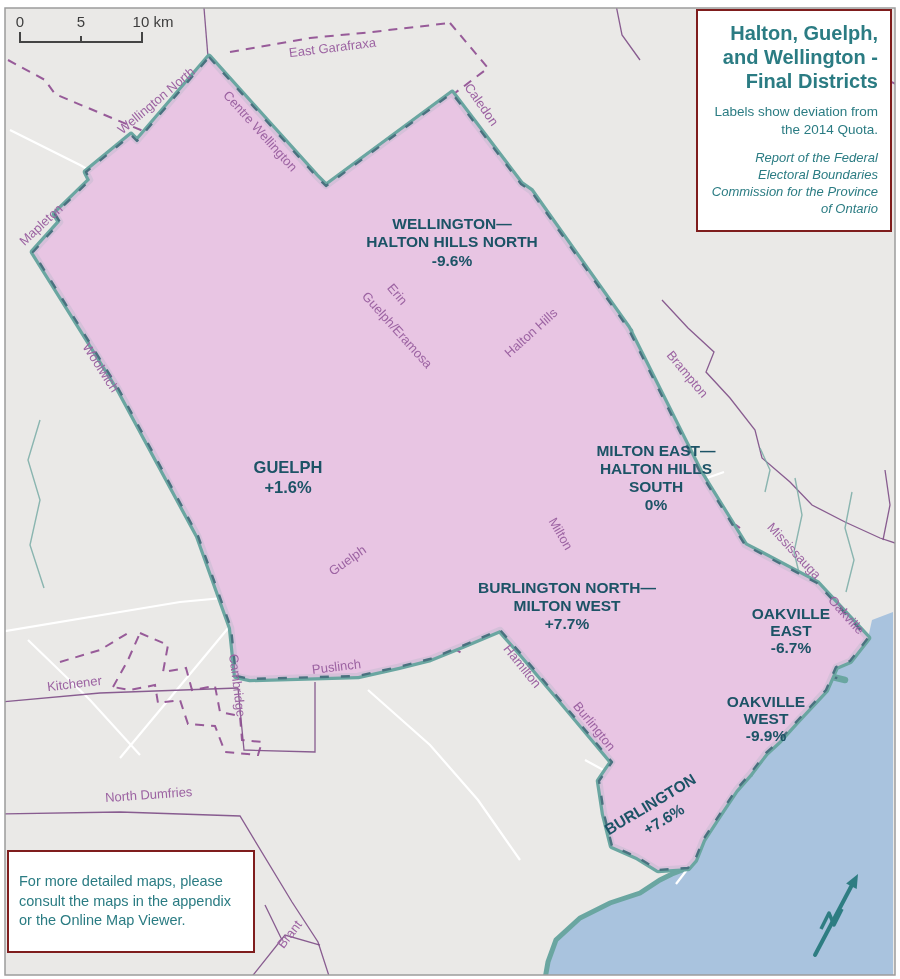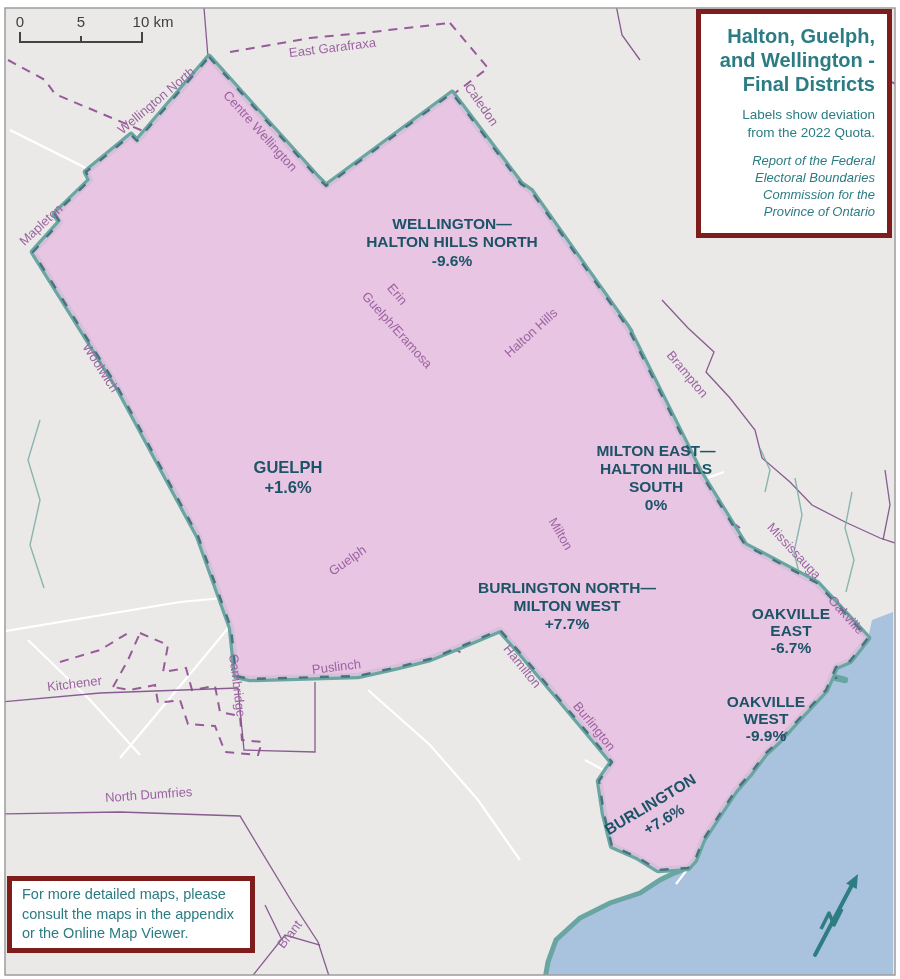--- a/index.html
+++ b/index.html
@@ -1,25 +1,25 @@
 <!DOCTYPE html>
 <html><head>
 <meta charset="utf-8">
 <style>
   html,body{margin:0;padding:0;background:#ffffff;}
   #stage{position:relative;width:900px;height:979px;overflow:hidden;
          font-family:"Liberation Sans",sans-serif;}
   #mapsvg{position:absolute;left:0;top:0;}
-  .overlay-box{position:absolute;background:#ffffff;border:5px solid #7f1d1d;
+  .overlay-box{position:absolute;background:#ffffff;border:2px solid #7f1d1d;
                color:#2b7c83;box-sizing:border-box;}
   #title-box{right:8px;top:9px;width:196px;padding:10px 12px 12px 12px;text-align:right;}
   #title-box .t1{font-size:20px;line-height:1.2;font-weight:bold;}
   #title-box .t2{font-size:13.5px;line-height:1.3;margin-top:10px;}
   #title-box .t3{font-size:13px;line-height:1.3;margin-top:12px;font-style:italic;}
-  #note-box{left:7px;bottom:26px;width:248px;padding:4px 10px;font-size:14.5px;line-height:1.35;}
+  #note-box{left:7px;bottom:26px;width:248px;padding:20px 10px;font-size:14.5px;line-height:1.35;}
   
   text{font-family:"Liberation Sans",sans-serif;}
   .dl{fill:#1c5366;font-weight:bold;font-size:15.5px;text-anchor:middle;}
   .dlg{font-size:16.5px;}
   .mun{fill:#9c63a2;font-size:13px;text-anchor:middle;}
   .scaletxt{fill:#3d3d3d;font-size:15px;text-anchor:middle;}
   .db-band{fill:none;stroke:#6aa6a1;stroke-width:6.5;stroke-linejoin:round;stroke-linecap:round;}
   .db-dash{fill:none;stroke:#44697a;stroke-width:2.4;stroke-linejoin:round;
            stroke-dasharray:9 12;opacity:.85;}
   .mun-dash{fill:none;stroke:#8e4b90;stroke-width:2;stroke-dasharray:9 7;opacity:.9;}
@@ -228,21 +228,21 @@
       <path d="M858,874 L856.7,889.1 L846.1,883.5 Z" stroke="none"></path>
       <path d="M821,929 L829,913 L834,925 L842,909" fill="none" stroke-width="3.5" stroke-linejoin="round"></path>
     </g>
   </g>
 
   <rect x="5" y="8" width="890" height="967" fill="none" stroke="#9c9c9c" stroke-width="1.5"></rect>
 </svg>
 
 <div id="title-box" class="overlay-box">
   <div class="t1">Halton, Guelph, and Wellington - Final Districts</div>
-  <div class="t2">Labels show deviation from the 2022 Quota.</div>
+  <div class="t2">Labels show deviation from the 2014 Quota.</div>
   <div class="t3">Report of the Federal Electoral Boundaries Commission for the Province of Ontario</div>
 </div>
 
 <div id="note-box" class="overlay-box">
   <span>For more detailed maps, please consult the maps in the appendix or the Online Map Viewer.</span>
 </div>
 
 </div>
 
 </body></html>

